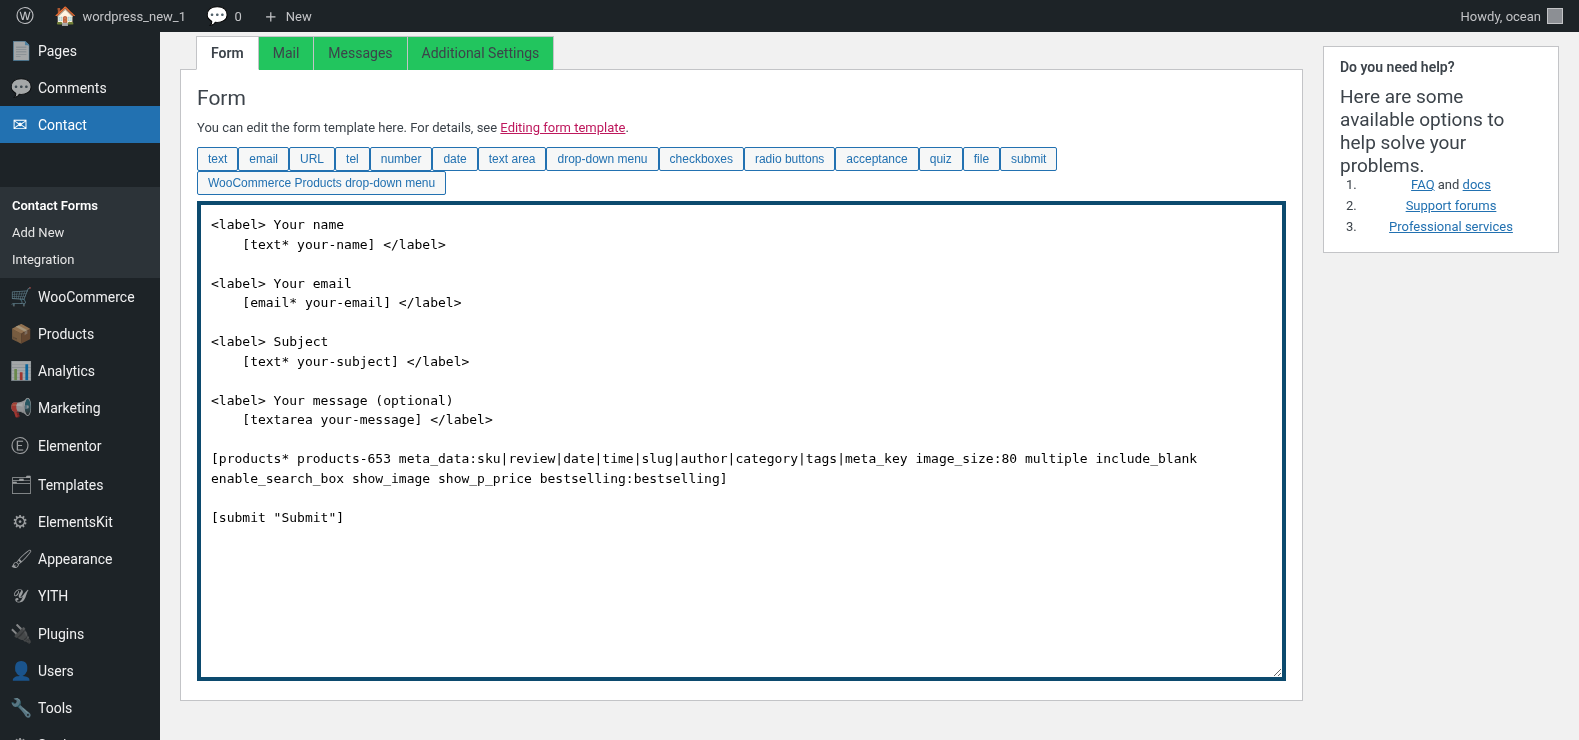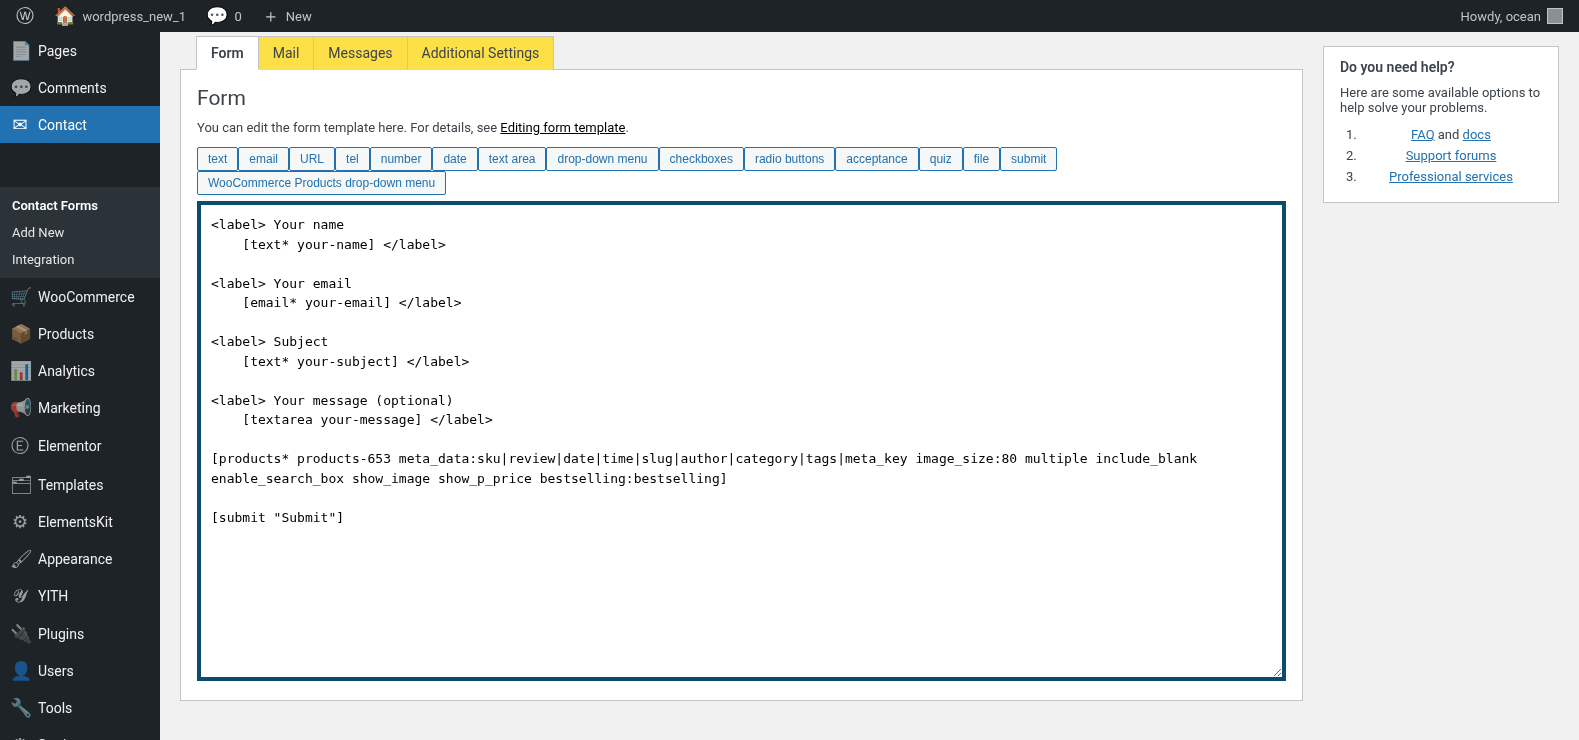--- a/index.html
+++ b/index.html
@@ -21,41 +21,41 @@
 .menu-item.current .menu-icon { opacity: 1; }
 .submenu { background: #2c3338; padding: 5px 0; margin-top: 44px; }
 .submenu-item { padding: 6px 12px; font-size: 13px; color: #e5e5e5; cursor: pointer; }
 .submenu-item.current { color: #fff; font-weight: 600; }
 
 
 .content { margin-left: 160px; padding: 4px 20px 20px 20px; }
 
 
 .tabs { display: flex; gap: 0; margin-top: 0; }
-.tab { padding: 8px 14px; background: #fde047; border: 1px solid #c3c4c7; border-bottom: none; font-size: 14px; margin-right: 0; cursor: pointer; border-radius: 0; margin-left: -1px; }
+.tab { padding: 8px 14px; background: #22c55e; border: 1px solid #c3c4c7; border-bottom: none; font-size: 14px; margin-right: 0; cursor: pointer; border-radius: 0; margin-left: -1px; }
 .tab:first-child { margin-left: 16px; }
 .tab.active { background: #fff; border-bottom: 1px solid #fff; position: relative; z-index: 2; font-weight: 600; }
 
 
 .panel { background: #fff; border: 1px solid #c3c4c7; padding: 16px; margin-top: -1px; }
 .panel h2 { font-size: 21px; font-weight: 400; margin-bottom: 10px; }
 .panel p { font-size: 13px; margin-bottom: 12px; }
-.panel a { color: #000000; text-decoration: underline; }
+.panel a { color: #be185d; text-decoration: underline; }
 
 .tag-buttons { display: flex; flex-wrap: wrap; margin-bottom: 6px; }
 .tag-btn { padding: 4px 10px; border: 1px solid #2271b1; background: #f6f7f7; color: #2271b1; font-size: 12px; border-radius: 2px; cursor: pointer; }
 
 .form-textarea { width: 100%; height: 480px; font-family: Consolas, Monaco, monospace; font-size: 13px; padding: 10px; border: 4px solid #0c4a6e; resize: vertical; line-height: 1.5; }
 
 
 .main-wrap { display: flex; gap: 20px; }
 .main-left { flex: 1; }
 .help-box { width: 236px; background: #fff; border: 1px solid #c3c4c7; padding: 12px 16px; align-self: flex-start; margin-top: 10px; }
 .help-box h3 { font-size: 14px; font-weight: 600; margin-bottom: 10px; }
-.help-box p { font-size: 13px; margin-bottom: 12px; }
+.help-box p { font-size: 19px; }
 .help-box ol { padding-left: 20px; text-align: center; }
 .help-box li { font-size: 13px; margin-bottom: 6px; }
 .help-box a { color: #2271b1; text-decoration: underline; }
 
 
 .dashicon { font-style: normal; }
 </style>
 </head>
 <body>
 

